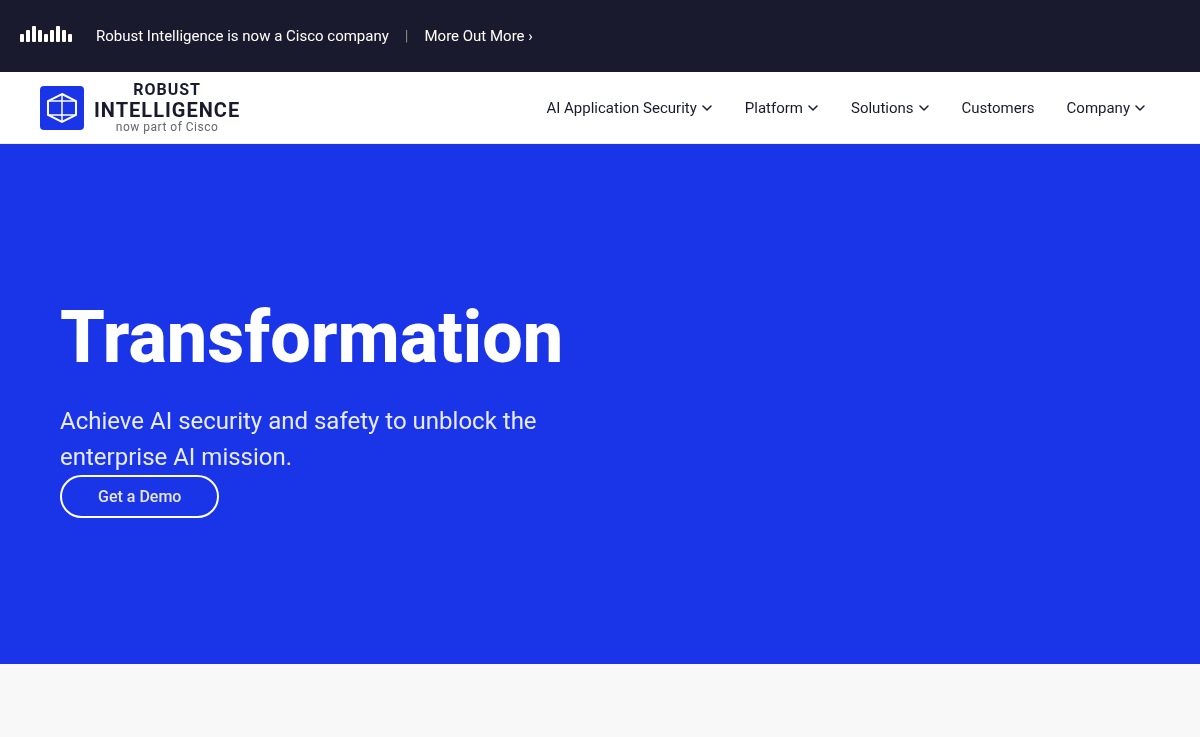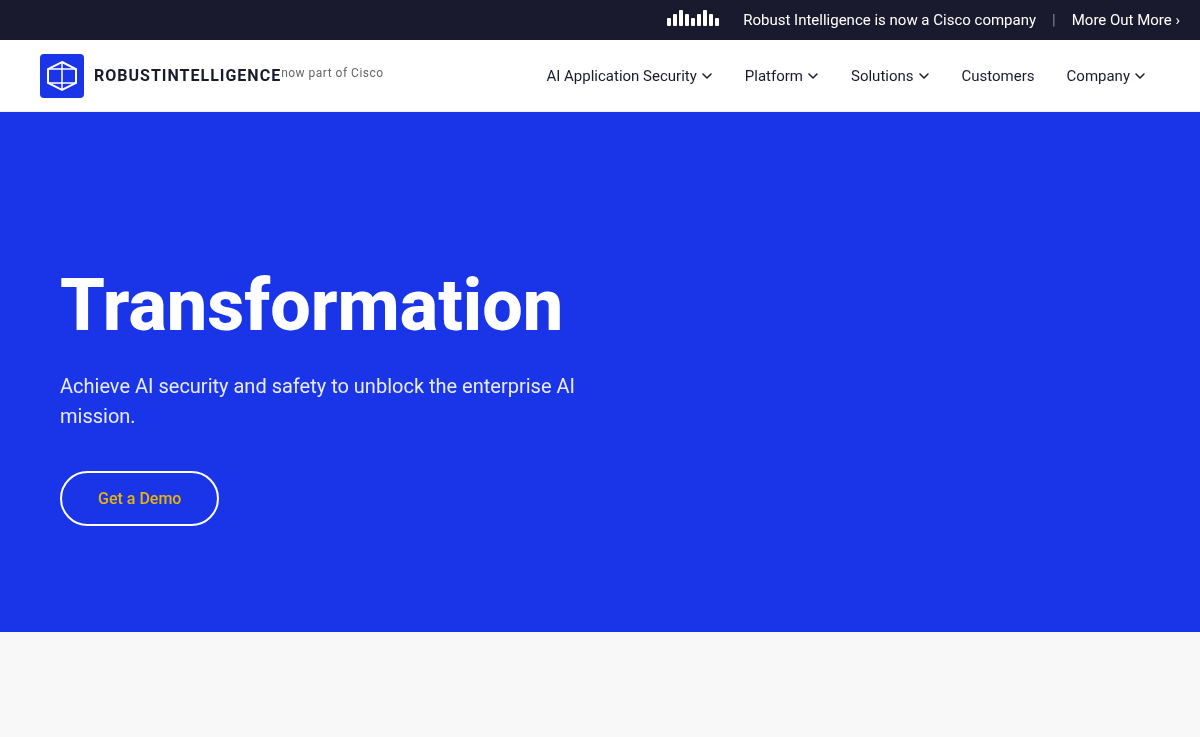--- a/index.html
+++ b/index.html
@@ -14,23 +14,23 @@
       height: 737px;
       overflow: hidden;
     }
 
     
     .announcement-bar {
       background-color: #1a1a2e;
       color: #ffffff;
       display: flex;
       align-items: center;
-      justify-content: flex-end;
+      justify-content: flex-start;
       padding: 10px 20px;
-      height: 40px;
+      height: 72px;
       gap: 16px;
     }
 
     .cisco-logo {
       display: flex;
       align-items: center;
     }
 
     .cisco-logo svg {
       height: 24px;
@@ -72,34 +72,34 @@
       text-decoration: none;
     }
 
     .logo-icon {
       width: 44px;
       height: 44px;
     }
 
     .logo-text {
       display: flex;
-      flex-direction: row;
+      flex-direction: column;
       line-height: 1.1;
       text-align: center;
     }
 
     .logo-text .robust {
       font-size: 16px;
       font-weight: 700;
       color: #1a1a2e;
       letter-spacing: 1px;
     }
 
     .logo-text .intelligence {
-      font-size: 16px;
+      font-size: 20px;
       font-weight: 700;
       color: #1a1a2e;
       letter-spacing: 1px;
     }
 
     .logo-text .part-of {
       font-size: 12px;
       color: #666;
       letter-spacing: 0.5px;
     }
@@ -157,36 +157,35 @@
 
     .hero-title {
       font-size: 72px;
       font-weight: 800;
       line-height: 1.05;
       margin-bottom: 28px;
       max-width: 600px;
     }
 
     .hero-subtitle {
-      font-size: 20px;
+      font-size: 24px;
       font-weight: 400;
       color: rgba(255,255,255,0.9);
-      margin-bottom: 40px;
       max-width: 560px;
       line-height: 1.5;
     }
 
     .get-demo-btn {
       display: inline-block;
       border: 2px solid #ffffff;
       border-radius: 50px;
-      padding: 16px 36px;
+      padding: 10px 36px;
       font-size: 16px;
       font-weight: 500;
-      color: #eab308;
+      color: #e5e5e5;
       background: transparent;
       cursor: pointer;
       text-decoration: none;
       width: fit-content;
     }
 
     
     .bottom-section {
       background-color: #f8f8f8;
       height: 100%;

